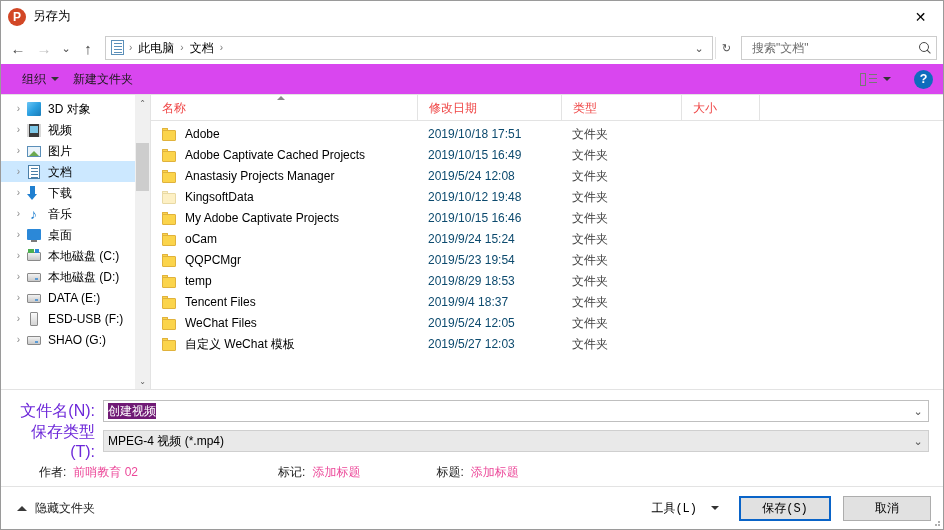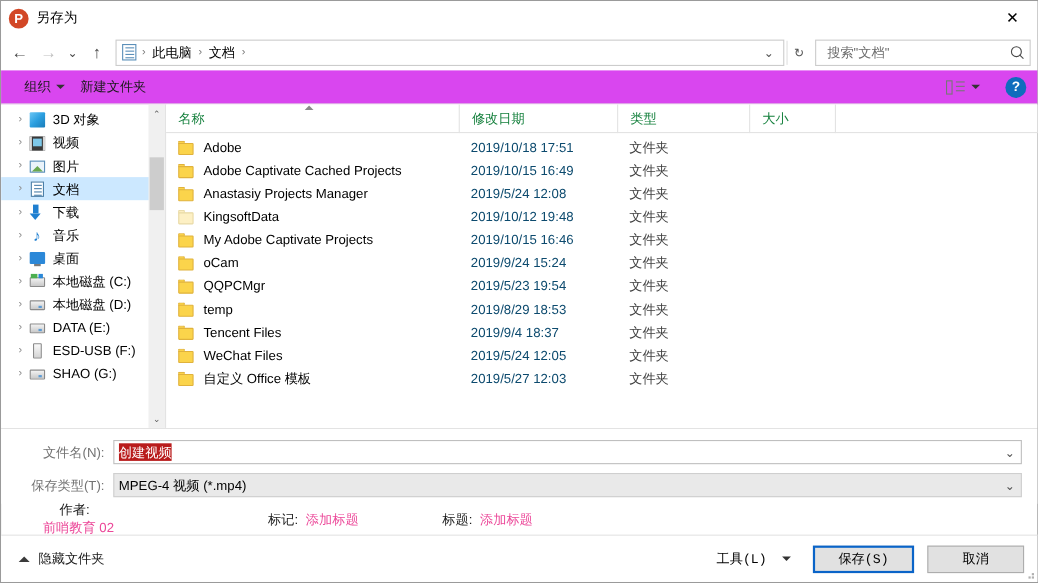--- a/index.html
+++ b/index.html
@@ -322,21 +322,21 @@
     height: 26px;
     flex: 0 0 26px;
     display: flex;
     align-items: center;
     border-bottom: 1px solid #e3e3e3;
     background: #ffffff;
     position: relative;
   }
   .col {
     font-size: 12px;
-    color: #15803d;
+    color: #ef4444;
     padding-left: 11px;
     height: 26px;
     line-height: 26px;
     position: relative;
     cursor: default;
   }
   .col + .col { border-left: 1px solid #e3e3e3; }
   .col-name { flex: 0 0 266px; }
   .col-date { flex: 0 0 144px; }
   .col-type { flex: 0 0 120px; }
@@ -407,43 +407,43 @@
   .frow {
     display: flex;
     align-items: center;
     height: 26px;
     margin-bottom: 4px;
   }
   .flabel {
     flex: 0 0 88px;
     text-align: right;
     padding-right: 8px;
-    font-size: 12px;
-    color: #737373;
+    font-size: 16px;
+    color: #6d28d9;
   }
   .combo {
     flex: 1 1 auto;
     height: 22px;
     border: 1px solid #bfbfbf;
     background: #fff;
     display: flex;
     align-items: center;
     padding-left: 4px;
     min-width: 0;
   }
   .combo.readonly { background: #e9e9e9; border-color: #cfcfcf; }
   .combo-value {
     flex: 1 1 auto;
     font-size: 12px;
     line-height: 20px;
     white-space: nowrap;
     overflow: hidden;
   }
   .combo-value .sel {
-    background: #b91c1c;
+    background: #701a75;
     color: #fff;
     padding: 1px 0;
   }
   .combo-arrow {
     flex: 0 0 20px;
     height: 20px;
     display: flex;
     align-items: center;
     justify-content: center;
     color: #555;
@@ -453,21 +453,21 @@
   #meta-row {
     display: flex;
     align-items: center;
     height: 28px;
     padding-left: 14px;
     font-size: 12px;
   }
   .meta-group { display: flex; align-items: center; }
   .meta-label { color: #1a1a1a; margin-right: 7px; }
   .meta-value { color: #ec4899; cursor: default; }
-  #meta-author { margin-left: 24px; flex-direction: column; }
+  #meta-author { margin-left: 24px; }
   #meta-tags { margin-left: 140px; }
   #meta-title { margin-left: 76px; }
 
   
   #footer {
     flex: 0 0 43px;
     display: flex;
     align-items: center;
     padding: 0 12px 0 10px;
     background: #ffffff;
@@ -819,21 +819,21 @@
             <div class="cell cell-date">2019/5/24 12:05</div>
             <div class="cell cell-type">文件夹</div>
             <div class="cell cell-size"></div>
           </div>
           <div class="row">
             <div class="cell cell-name">
               <span class="folder-icon">
                 <span class="ftab"></span>
                 <span class="fbody"></span>
               </span>
-              <span>自定义 Office 模板</span>
+              <span>自定义 WeChat 模板</span>
             </div>
             <div class="cell cell-date">2019/5/27 12:03</div>
             <div class="cell cell-type">文件夹</div>
             <div class="cell cell-size"></div>
           </div>
         </div>
     </div>
   </div>
 
   <div id="form">

